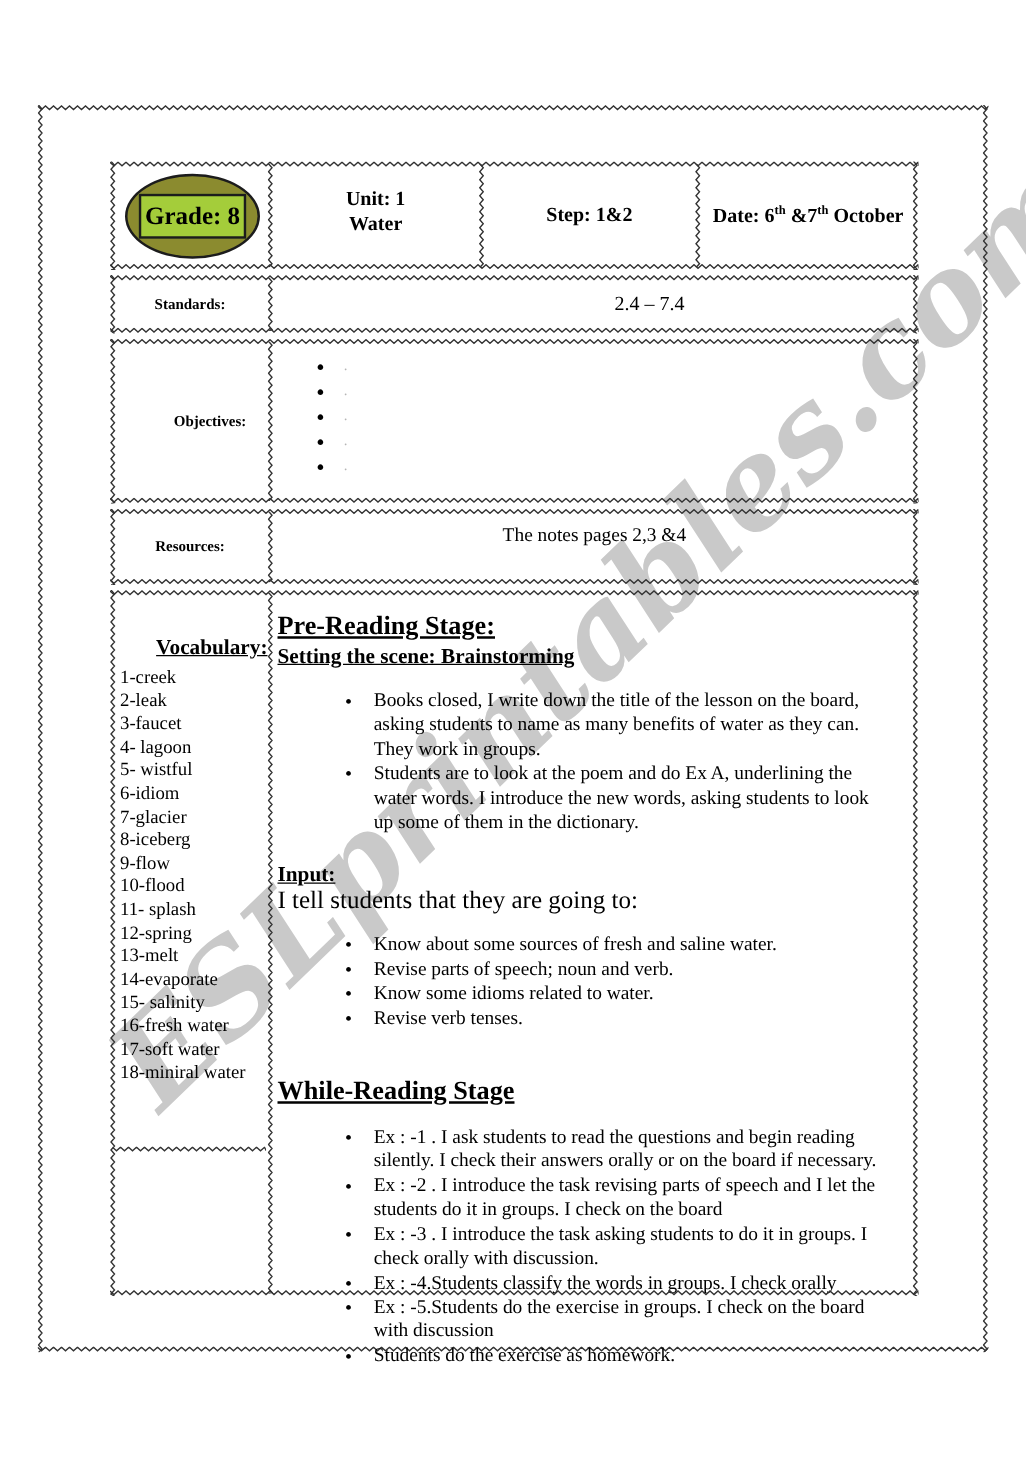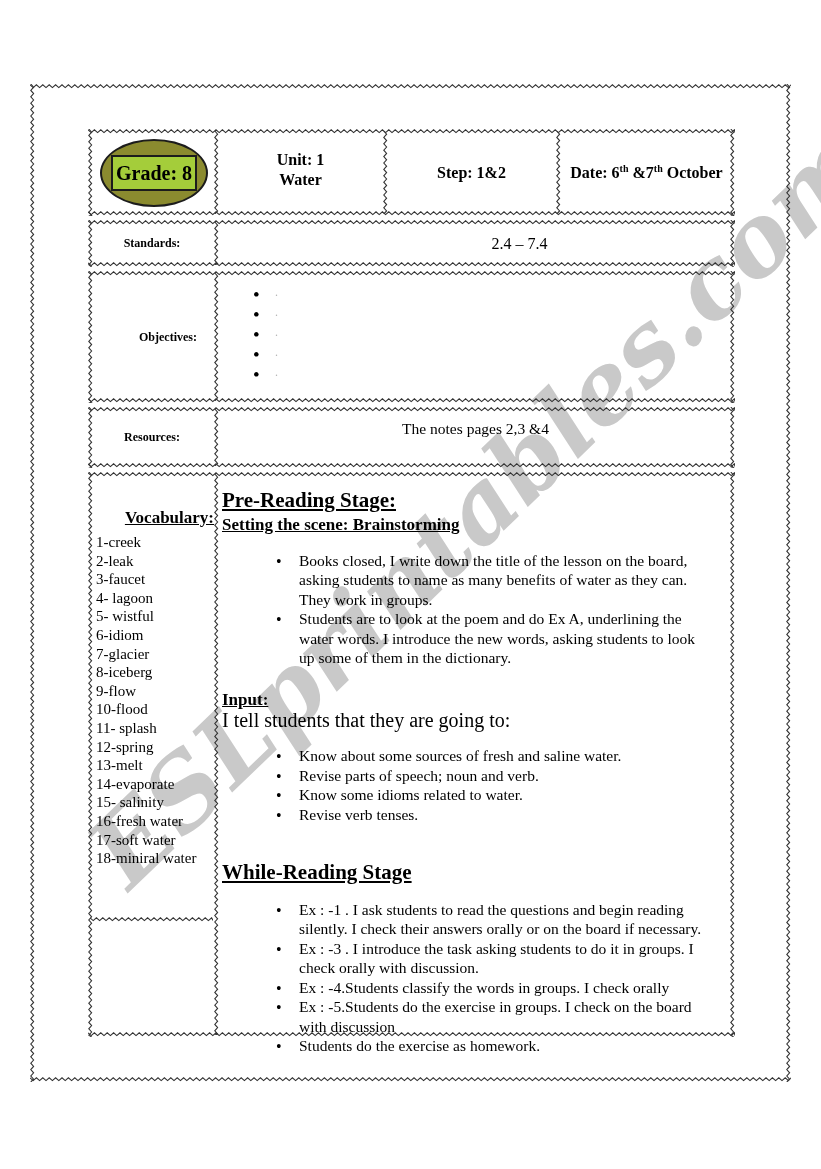--- a/index.html
+++ b/index.html
@@ -311,20 +311,21 @@
       <ul class="blist">
           <li>Know about some sources of fresh and saline water.</li>
           <li>Revise parts of speech; noun and verb.</li>
           <li>Know some idioms related to water.</li>
           <li>Revise verb tenses.</li>
         </ul>
 
       <div class="h1 mt2">While-Reading Stage</div>
       <ul class="blist">
           <li>Ex : -1 . I ask students to read the questions and begin reading silently. I check their answers orally or on the board if necessary.</li>
+          <li>Ex : -2 . I introduce the task revising parts of speech and I let the students do it in groups. I check on the board</li>
           <li>Ex : -3 . I introduce the task asking students to do it in groups. I check orally with discussion.</li>
           <li>Ex : -4.Students classify the words in groups. I check orally</li>
           <li>Ex : -5.Students do the exercise in groups. I check on the board with discussion</li>
           <li>Students do the exercise as homework.</li>
         </ul>
     </div>
   <div class="zzedge zz-t">
         <svg xmlns="http://www.w3.org/2000/svg" width="647" height="5" style="display:block">
           <polyline points="0,0.8 3.2,3.6 6.4,0.8 9.600000000000001,3.6 12.8,0.8 16,3.6 19.200000000000003,0.8 22.400000000000002,3.6 25.6,0.8 28.8,3.6 32,0.8 35.2,3.6 38.400000000000006,0.8 41.6,3.6 44.800000000000004,0.8 48,3.6 51.2,0.8 54.400000000000006,3.6 57.6,0.8 60.800000000000004,3.6 64,0.8 67.2,3.6 70.4,0.8 73.60000000000001,3.6 76.80000000000001,0.8 80,3.6 83.2,0.8 86.4,3.6 89.60000000000001,0.8 92.80000000000001,3.6 96,0.8 99.2,3.6 102.4,0.8 105.60000000000001,3.6 108.80000000000001,0.8 112,3.6 115.2,0.8 118.4,3.6 121.60000000000001,0.8 124.80000000000001,3.6 128,0.8 131.20000000000002,3.6 134.4,0.8 137.6,3.6 140.8,0.8 144,3.6 147.20000000000002,0.8 150.4,3.6 153.60000000000002,0.8 156.8,3.6 160,0.8 163.20000000000002,3.6 166.4,0.8 169.60000000000002,3.6 172.8,0.8 176,3.6 179.20000000000002,0.8 182.4,3.6 185.60000000000002,0.8 188.8,3.6 192,0.8 195.20000000000002,3.6 198.4,0.8 201.60000000000002,3.6 204.8,0.8 208,3.6 211.20000000000002,0.8 214.4,3.6 217.60000000000002,0.8 220.8,3.6 224,0.8 227.20000000000002,3.6 230.4,0.8 233.60000000000002,3.6 236.8,0.8 240,3.6 243.20000000000002,0.8 246.4,3.6 249.60000000000002,0.8 252.8,3.6 256,0.8 259.2,3.6 262.40000000000003,0.8 265.6,3.6 268.8,0.8 272,3.6 275.2,0.8 278.40000000000003,3.6 281.6,0.8 284.8,3.6 288,0.8 291.2,3.6 294.40000000000003,0.8 297.6,3.6 300.8,0.8 304,3.6 307.20000000000005,0.8 310.40000000000003,3.6 313.6,0.8 316.8,3.6 320,0.8 323.20000000000005,3.6 326.40000000000003,0.8 329.6,3.6 332.8,0.8 336,3.6 339.20000000000005,0.8 342.40000000000003,3.6 345.6,0.8 348.8,3.6 352,0.8 355.20000000000005,3.6 358.40000000000003,0.8 361.6,3.6 364.8,0.8 368,3.6 371.20000000000005,0.8 374.40000000000003,3.6 377.6,0.8 380.8,3.6 384,0.8 387.20000000000005,3.6 390.40000000000003,0.8 393.6,3.6 396.8,0.8 400,3.6 403.20000000000005,0.8 406.40000000000003,3.6 409.6,0.8 412.8,3.6 416,0.8 419.20000000000005,3.6 422.40000000000003,0.8 425.6,3.6 428.8,0.8 432,3.6 435.20000000000005,0.8 438.40000000000003,3.6 441.6,0.8 444.8,3.6 448,0.8 451.20000000000005,3.6 454.40000000000003,0.8 457.6,3.6 460.8,0.8 464,3.6 467.20000000000005,0.8 470.40000000000003,3.6 473.6,0.8 476.8,3.6 480,0.8 483.20000000000005,3.6 486.40000000000003,0.8 489.6,3.6 492.8,0.8 496,3.6 499.20000000000005,0.8 502.40000000000003,3.6 505.6,0.8 508.8,3.6 512,0.8 515.2,3.6 518.4,0.8 521.6,3.6 524.8000000000001,0.8 528,3.6 531.2,0.8 534.4,3.6 537.6,0.8 540.8000000000001,3.6 544,0.8 547.2,3.6 550.4,0.8 553.6,3.6 556.8000000000001,0.8 560,3.6 563.2,0.8 566.4,3.6 569.6,0.8 572.8000000000001,3.6 576,0.8 579.2,3.6 582.4,0.8 585.6,3.6 588.8000000000001,0.8 592,3.6 595.2,0.8 598.4,3.6 601.6,0.8 604.8000000000001,3.6 608,0.8 611.2,3.6 614.4000000000001,0.8 617.6,3.6 620.8000000000001,0.8 624,3.6 627.2,0.8 630.4000000000001,3.6 633.6,0.8 636.8000000000001,3.6 640,0.8 643.2,3.6 646.4000000000001,0.8 647,3.6" fill="none" stroke="#333333" stroke-width="1.1"></polyline>
         </svg>

